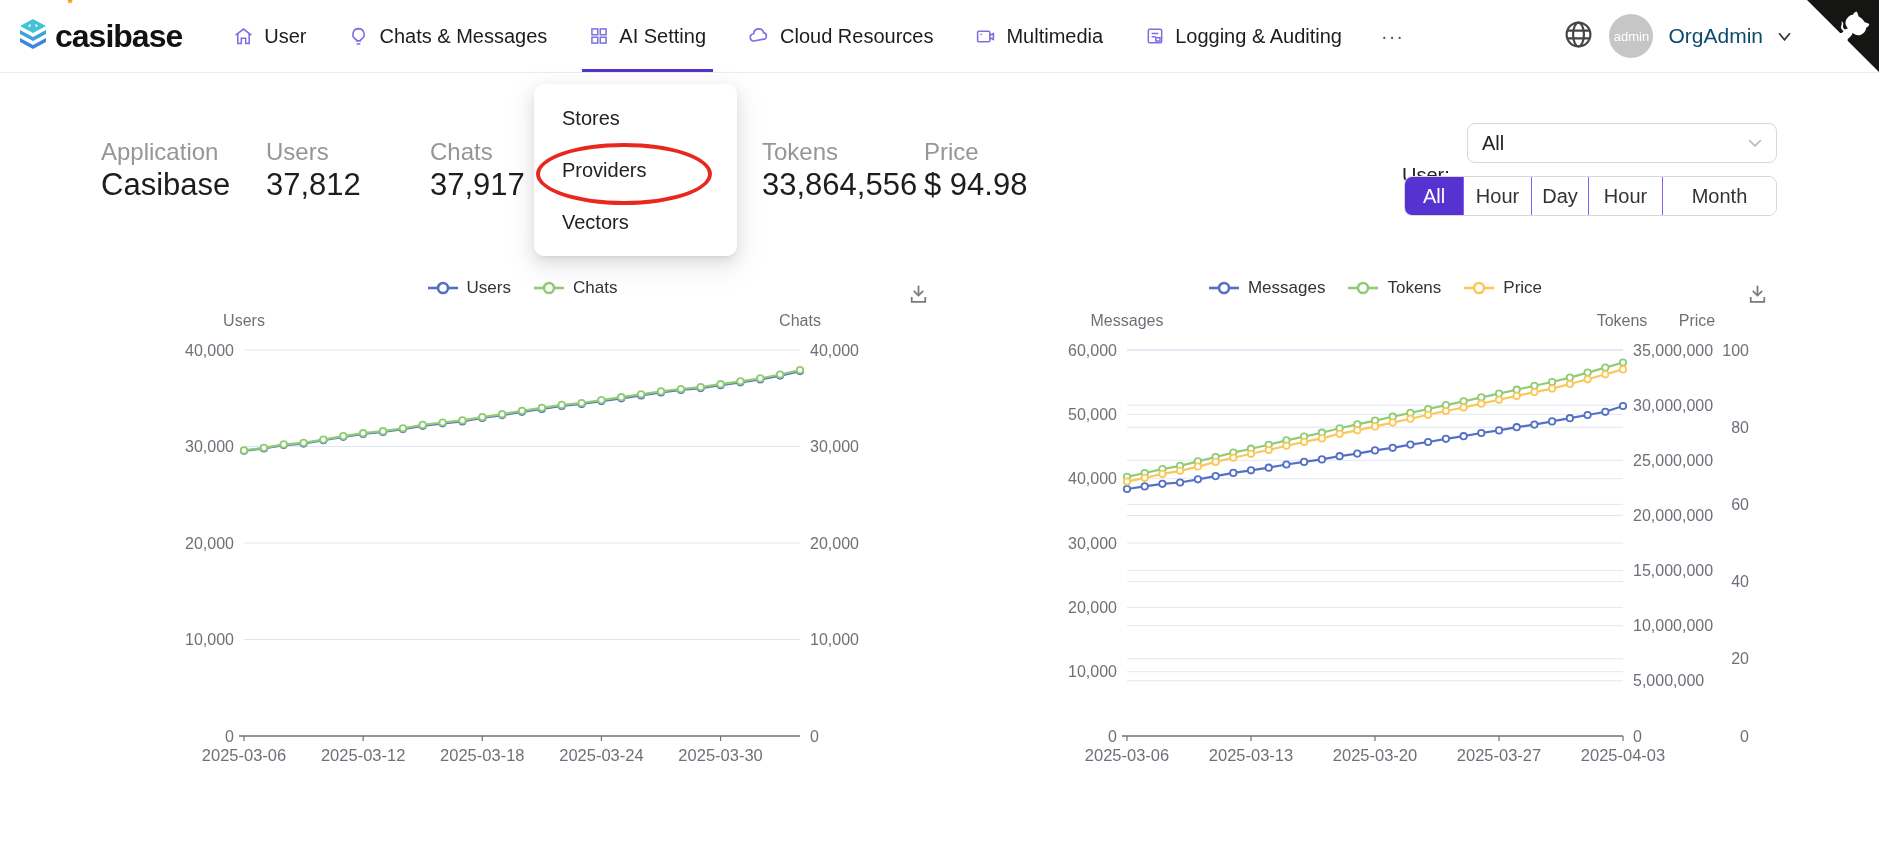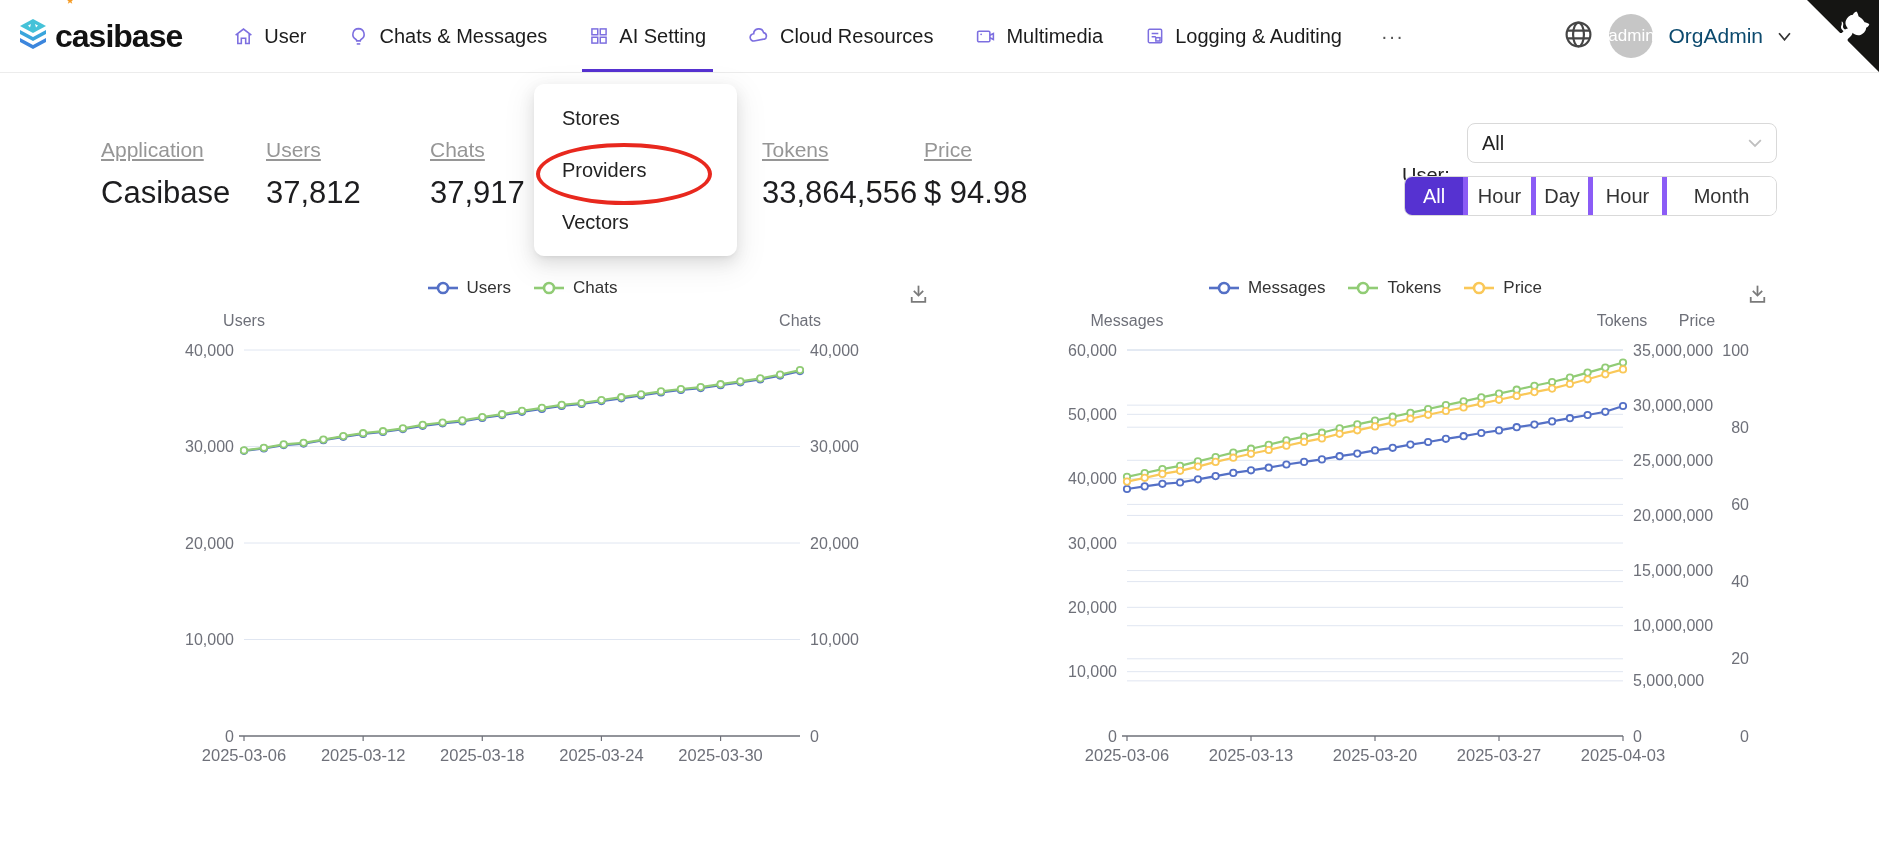--- a/index.html
+++ b/index.html
@@ -15,49 +15,49 @@
   .logo-text{font-size:32px;font-weight:700;color:#121212;letter-spacing:-1px;position:relative;line-height:1;}
   .logo-star{position:absolute;left:66px;top:-9px;font-size:15px;color:#f59a23;}
   .nav{display:flex;align-items:stretch;height:100%;}
   .nav-item{display:flex;align-items:center;gap:10px;padding:0 21px;font-size:20px;
             color:#1c1c1c;cursor:pointer;position:relative;white-space:nowrap;}
   .nav-item.active::after{content:"";position:absolute;left:14px;right:14px;bottom:0;height:3px;background:var(--accent);}
   .nav-item .nicon{display:flex;align-items:center;}
   .nav-more{display:flex;align-items:center;padding:0 18px;font-size:20px;color:#555;cursor:pointer;letter-spacing:1px;}
   .header-right{margin-left:auto;display:flex;align-items:center;gap:15px;padding-right:88px;}
   .avatar{width:44px;height:44px;border-radius:50%;background:#c6c6c6;color:#fff;
-          display:flex;align-items:center;justify-content:center;font-size:17px;cursor:pointer;}
+          display:flex;align-items:center;justify-content:center;font-size:13px;cursor:pointer;}
   .account-name{font-size:21px;color:#0c4a6e;cursor:pointer;}
   .gh-corner{position:absolute;top:0;right:0;z-index:60;}
 
   
   .dropdown{position:absolute;left:534px;top:84px;width:203px;padding:8px 0;background:#fff;
             border-radius:10px;z-index:40;
             box-shadow:0 6px 16px rgba(0,0,0,.10),0 3px 6px -4px rgba(0,0,0,.14),0 9px 28px 8px rgba(0,0,0,.05);}
   .dropdown-item{height:52px;display:flex;align-items:center;padding-left:28px;font-size:20px;
                  color:#232323;cursor:pointer;position:relative;border-radius:6px;}
   .red-ellipse{position:absolute;left:2px;top:-1px;width:168px;height:54px;border:4px solid #e8281e;
                border-radius:50%;pointer-events:none;}
 
   
   .stat{position:absolute;top:138px;}
-  .stat .slabel{font-size:21px;color:#969696;margin-bottom:13px;text-decoration:underline;}
+  .stat .slabel{font-size:24px;color:#969696;margin-bottom:1px;}
   .stat .svalue{font-size:31px;color:#1d1d1f;font-weight:500;}
   .stat-0{left:101px}.stat-1{left:266px}.stat-2{left:430px}.stat-3{left:762px}.stat-4{left:924px}
 
   
   .user-label{position:absolute;left:1402px;top:138px;font-size:20px;color:#222;margin-top:26px;}
   .user-select{position:absolute;left:1467px;top:123px;width:310px;height:40px;background:#fff;
                border:1px solid #d9d9d9;border-radius:8px;display:flex;align-items:center;
                padding:0 14px;font-size:20px;color:#222;box-sizing:border-box;cursor:pointer;}
   .user-select .sel-caret{margin-left:auto;display:flex;}
   .segmented{position:absolute;left:1404px;top:176px;height:40px;display:flex;background:#fff;
              border:1px solid #d9d9d9;border-radius:8px;overflow:hidden;box-sizing:border-box;}
   .seg-btn{display:flex;align-items:center;justify-content:center;font-size:20px;color:#333;
-           cursor:pointer;border-left:5px solid #8b5cf6;box-sizing:border-box;background:#fff;}
+           cursor:pointer;border-left:1px solid #8b5cf6;box-sizing:border-box;background:#fff;}
   .seg-btn:first-child{border-left:none;}
   .seg-btn.active{background:var(--accent);color:#fff;border-color:var(--accent);}
 
   
   .chart{position:absolute;top:278px;}
   #chart-0{left:150px;width:820px;height:512px;}
   #chart-1{left:1020px;width:760px;height:512px;margin-left:44px;}
   .legend{position:absolute;top:0;display:flex;justify-content:center;align-items:center;gap:22px;}
   .legend-item{display:flex;align-items:center;gap:8px;font-size:17px;color:#333;cursor:pointer;}
   .download{position:absolute;top:282px;cursor:pointer;z-index:10;}

